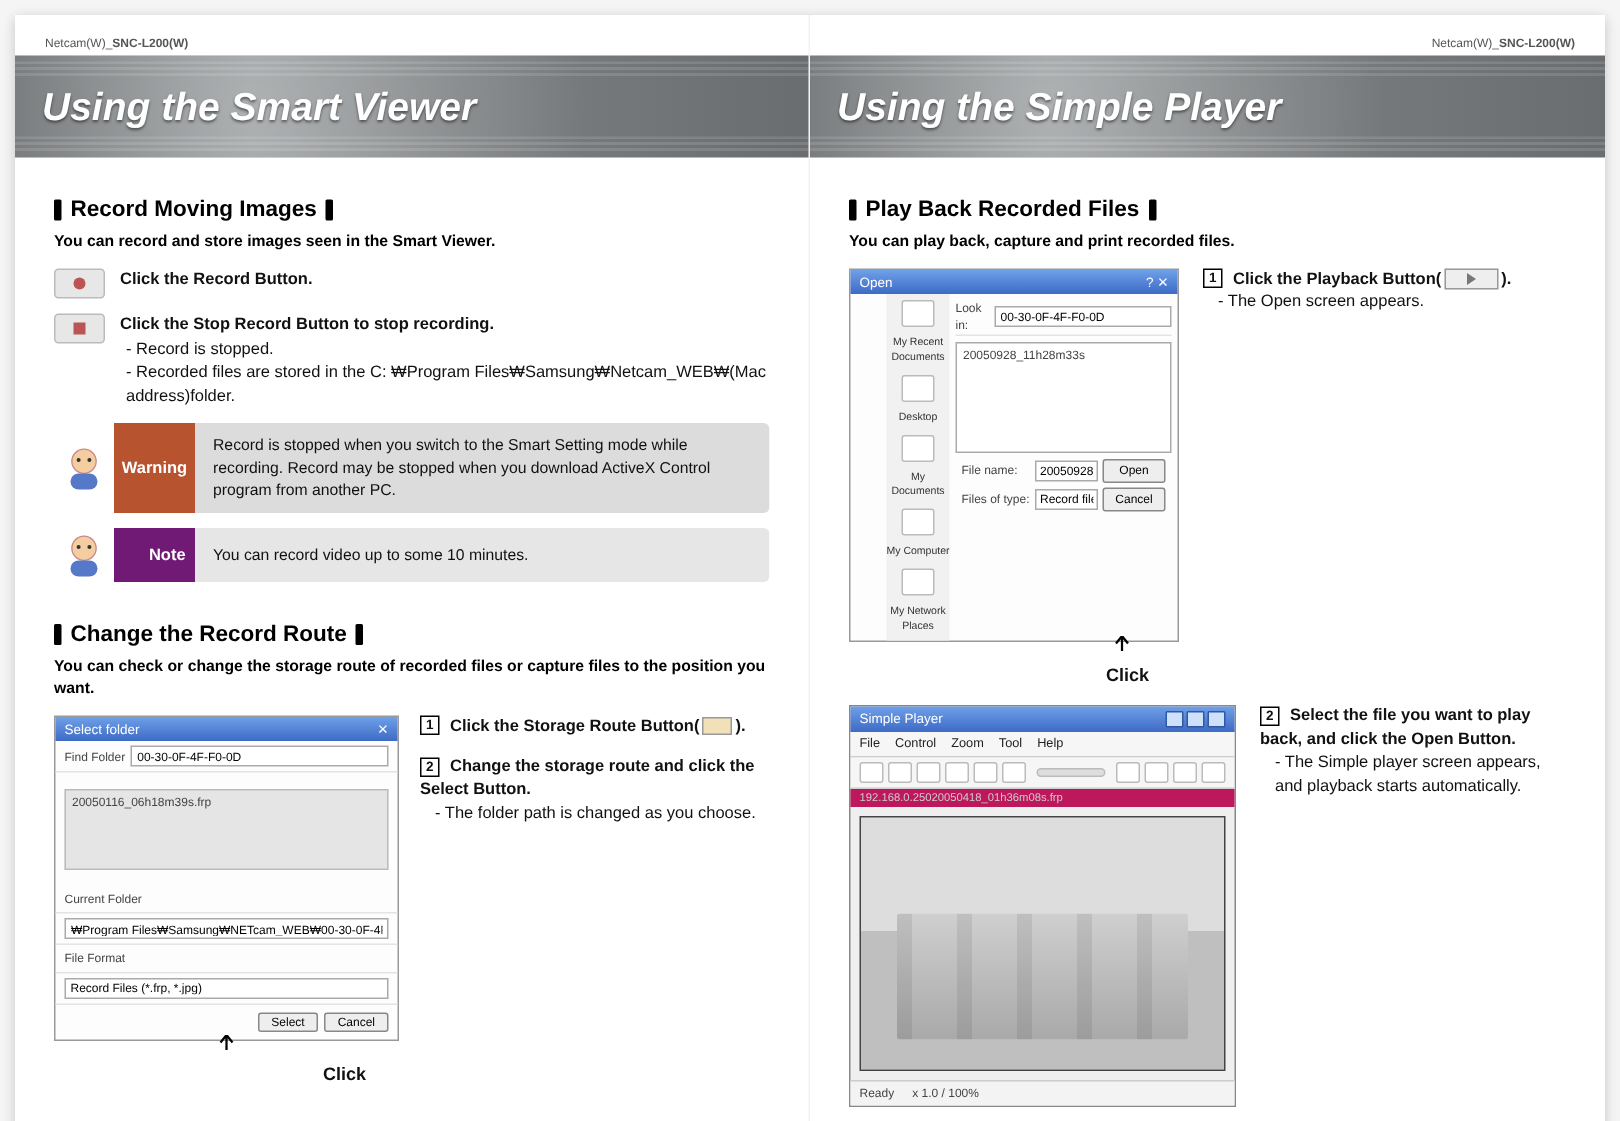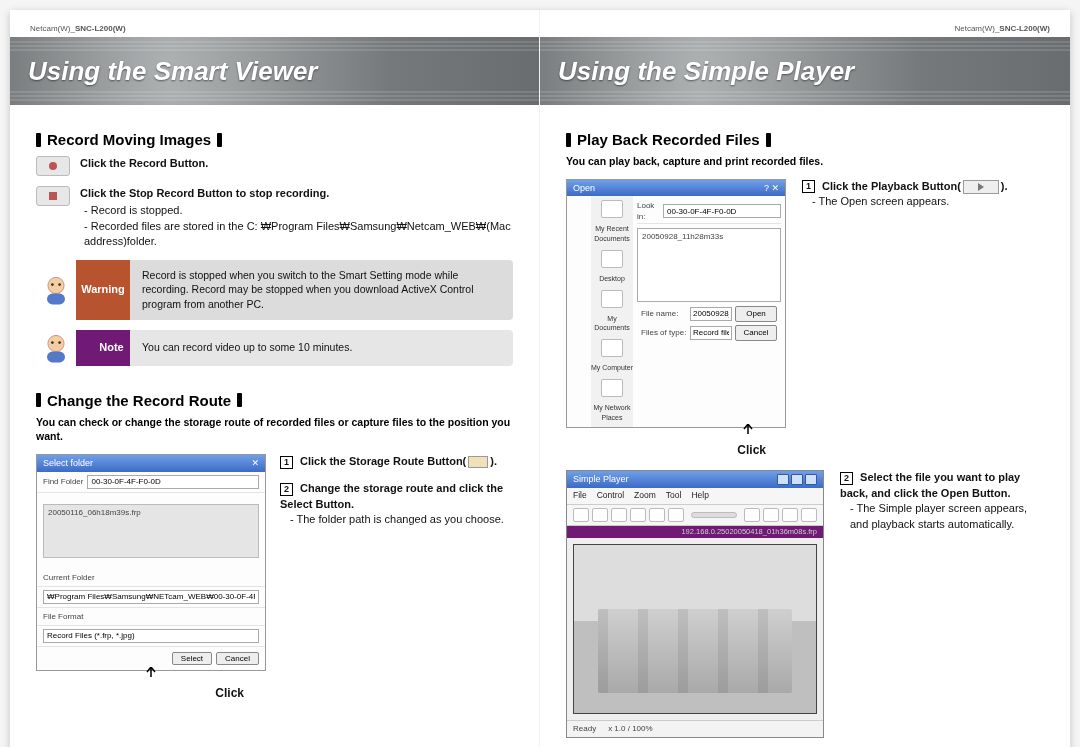--- a/index.html
+++ b/index.html
@@ -127,21 +127,21 @@
   .open-foot input, .open-foot select { height:14px; font-size:8px; border:1px solid #aaa; width:100%; padding:0 2px; }
   .open-foot button { font-size:8px; height:16px; border:1px solid #888; background:#eee; border-radius:2px; }
 
   .player { width:258px; border:1px solid #888; background:#efefef; }
   .player-title { background: linear-gradient(#6fa0e8,#3d6ac6); color:#fff; font-size:9px; padding:2px 6px; display:flex; justify-content:space-between; align-items:center; }
   .win-btns { display:flex; gap:2px; }
   .win-btn { width:12px;height:11px;border:1px solid #3158a0;background:#cfe0fb;border-radius:1px; }
   .player-menu { background:#f6f6f6; font-size:8.5px; padding:2px 6px; border-bottom:1px solid #ccc; display:flex; gap:10px; color:#222; }
   .player-tools { background:#f6f6f6; padding:3px 6px; display:flex; gap:3px; border-bottom:1px solid #ccc; align-items:center; flex-wrap:wrap; }
   .tbtn { width:16px;height:14px;border:1px solid #bbb;background:#fff;border-radius:2px; }
-  .player-info { background:#701a75; color:#ccc; font-size:7.5px; padding:1px 6px; display:flex; justify-content:flex-end; }
+  .player-info { background:#be185d; color:#ccc; font-size:7.5px; padding:1px 6px; display:flex; justify-content:flex-start; }
   .player-video {
     margin:6px; border:1px solid #444;
     height:170px;
     background:
       linear-gradient(180deg,#ddd 0 45%, #bfbfbf 45% 100%);
     position:relative;
   }
   .player-video::before{
     content:""; position:absolute; left:10%; right:10%; top:38%; bottom:12%;
     background:
@@ -173,20 +173,21 @@
       <div class="banner-title">Using the Smart Viewer</div>
     </div>
 
     <div class="content">
 
       <div class="sec-head">
         <span class="bar-glyph"></span>
         <span>Record Moving Images</span>
         <span class="bar-glyph"></span>
       </div>
+      <div class="sec-sub">You can record and store images seen in the Smart Viewer.</div>
 
       <div class="step">
         <div class="step-icon">
             <span class="dot"></span>
           </div>
         <div class="step-body">
           <div class="step-title">Click the Record Button.</div>
         </div>
       </div>
 

